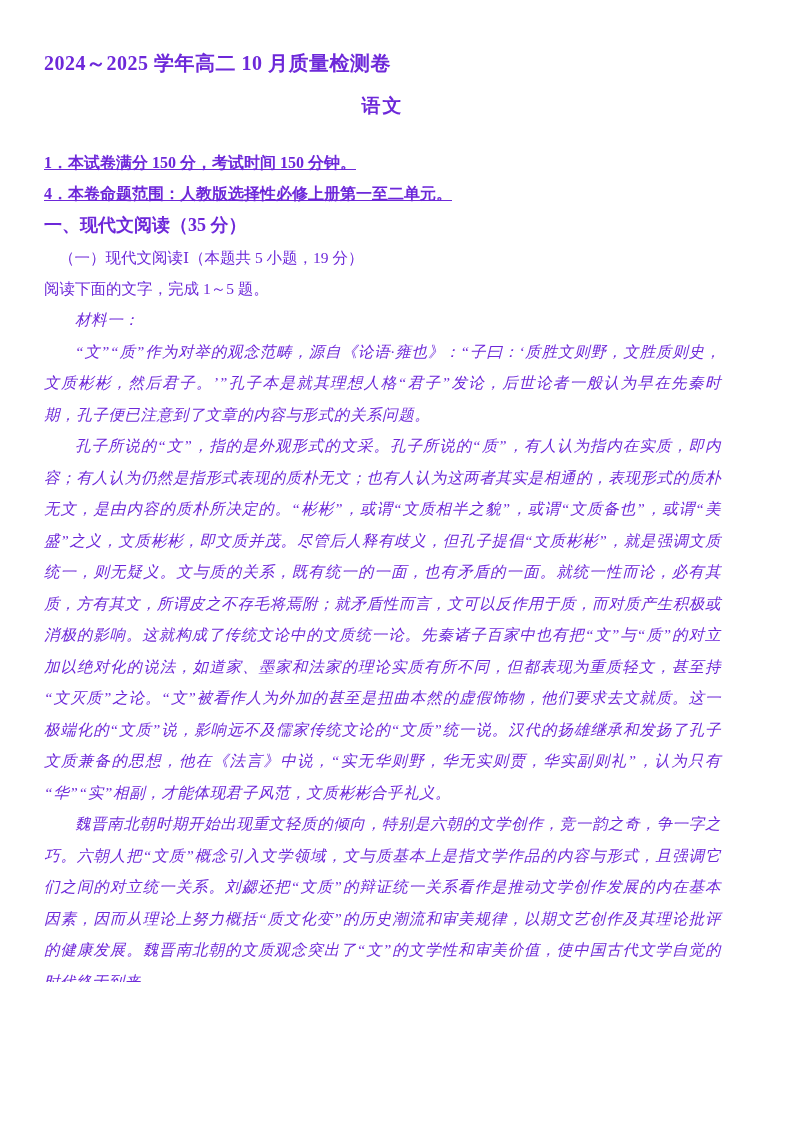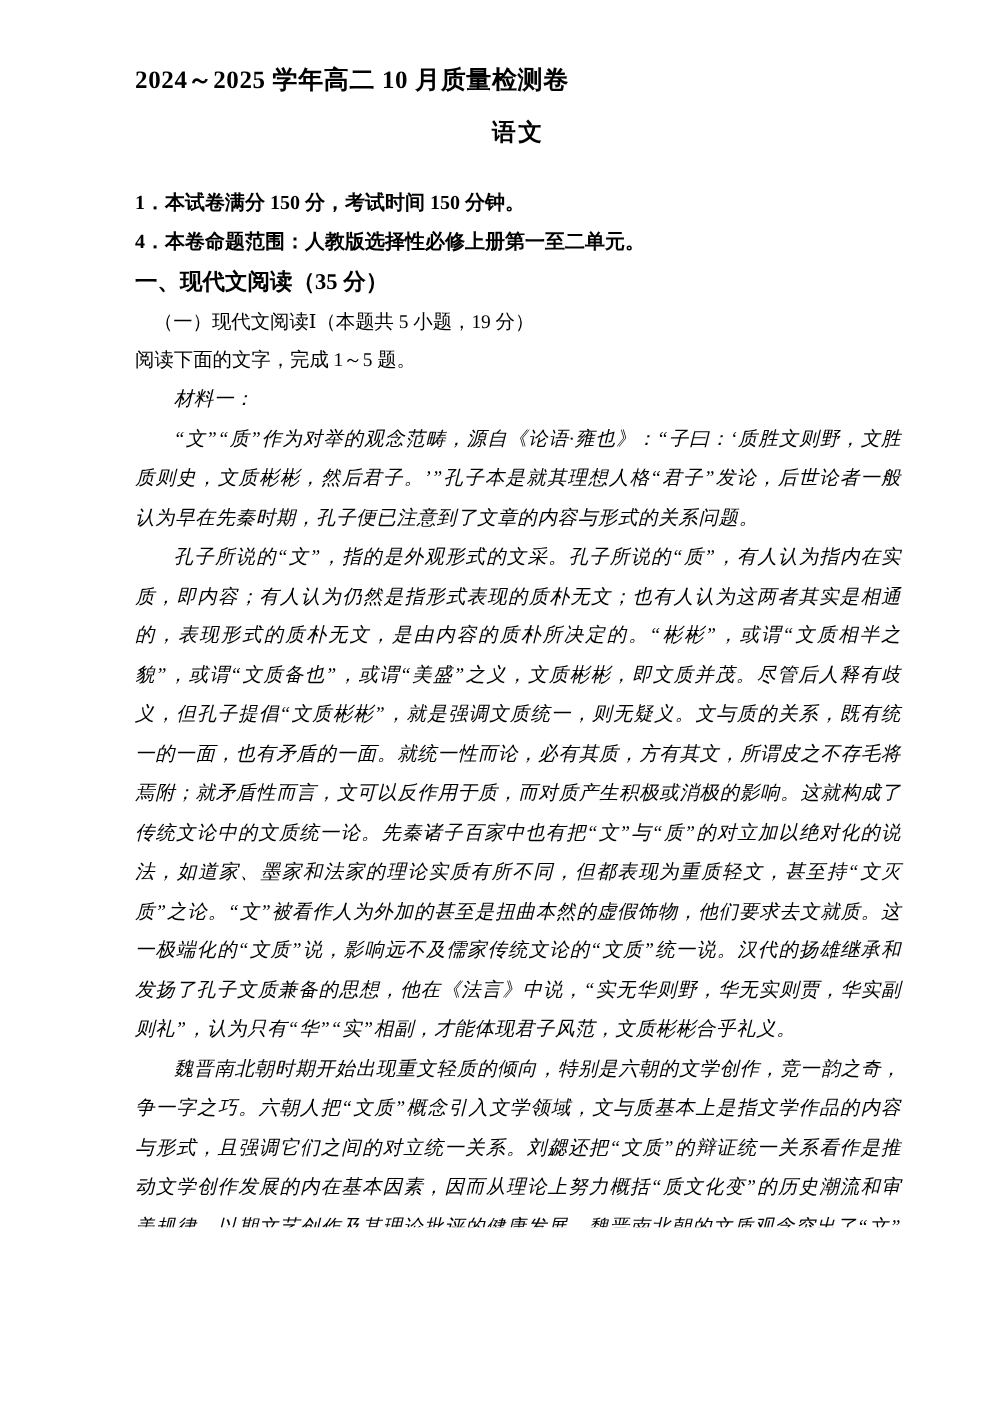--- a/index.html
+++ b/index.html
@@ -6,25 +6,25 @@
     margin: 0;
     padding: 0;
     background: #ffffff;
   }
   .page {
     position: relative;
     width: 793px;
     height: 982px;
     margin: 0 auto;
     background: #ffffff;
-    color: #000000;
+    color: #6d28d9;
     font-family: "Liberation Serif", "DejaVu Serif", serif;
     overflow: hidden;
     box-sizing: border-box;
-    padding: 50px 72px 0 108px;
+    padding: 50px 72px 0 44px;
   }
   .exam-title {
     font-size: 20px;
     font-weight: bold;
     margin: 0 0 16px 0;
     letter-spacing: 0.5px;
   }
   .subject-title {
     text-align: center;
     font-size: 19px;
@@ -35,20 +35,21 @@
   .notice-heading {
     font-size: 16px;
     font-weight: bold;
     line-height: 30px;
   }
   .notice-item {
     font-size: 16px;
     font-weight: bold;
     line-height: 31px;
     text-align: justify;
+    text-decoration: underline;
   }
   .section-heading {
     font-size: 18px;
     font-weight: bold;
     line-height: 33px;
   }
   .subsection-heading {
     font-size: 15.5px;
     line-height: 31px;
     margin-left: 15px;

